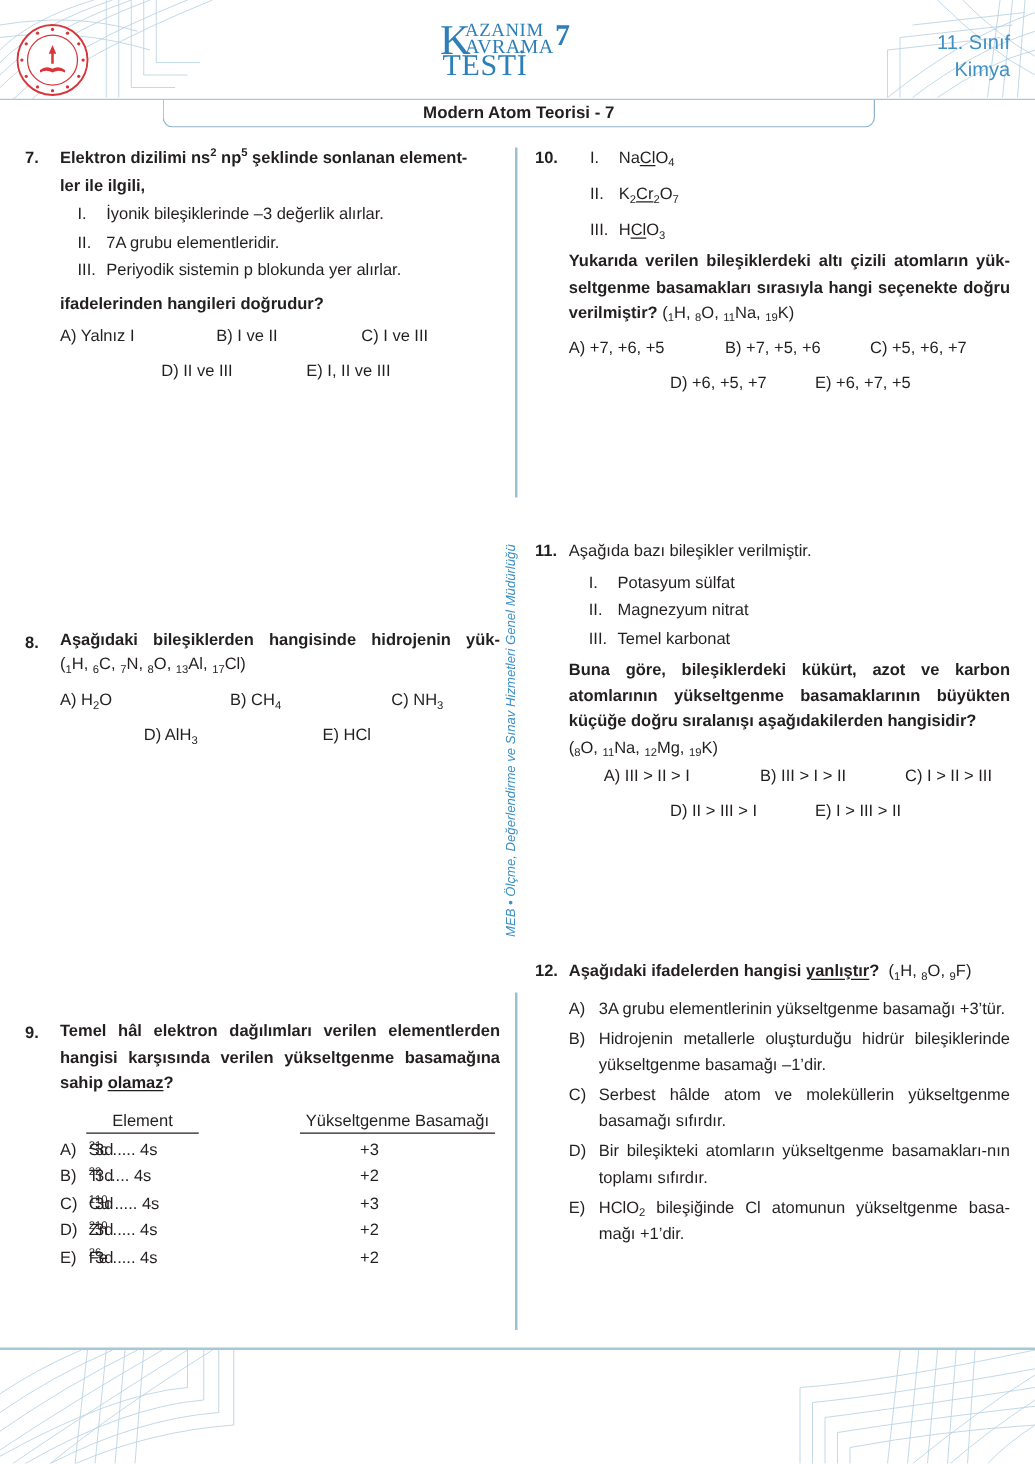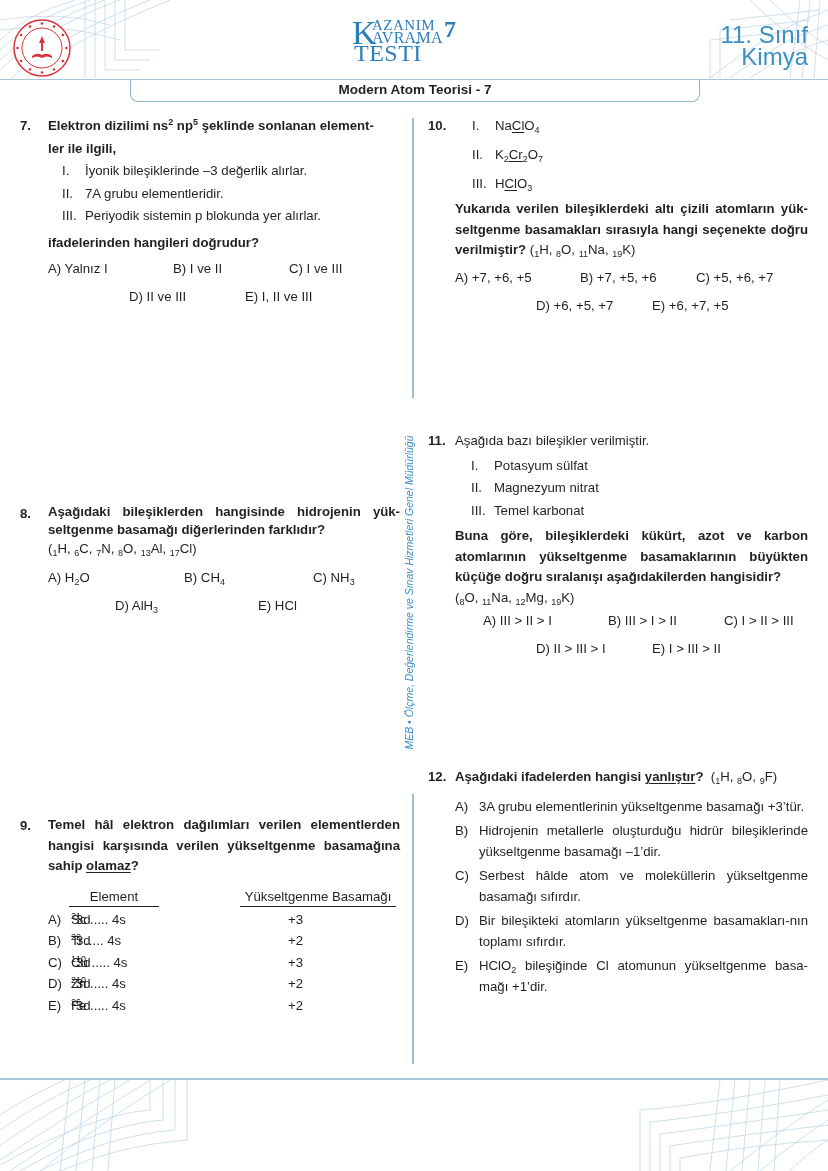--- a/index.html
+++ b/index.html
@@ -10,21 +10,21 @@
   .deco svg { display: block; }
 
   
   .logo-seal { left: 12px; top: 18px; width: 60px; height: 60px; }
   .brand { left: 352px; top: 14px; width: 110px; height: 50px; color: #2d7fb8; font-family: "Liberation Serif", serif; }
   .brand .k { position: absolute; left: 0; top: 2px; font-size: 34px; line-height: 34px; }
   .brand .w1 { position: absolute; left: 20px; top: 4px; font-size: 15px; letter-spacing: 0.5px; line-height: 15px; }
   .brand .w2 { position: absolute; left: 20px; top: 17px; font-size: 16px; letter-spacing: 0.3px; line-height: 13px; }
   .brand .w3 { position: absolute; left: 2px; top: 29px; font-size: 24px; line-height: 20px; letter-spacing: 0.5px; }
   .brand .num { position: absolute; left: 92px; top: 3px; font-size: 24px; font-weight: bold; line-height: 24px; }
-  .grade { right: 20px; top: 24px; text-align: right; color: #3d8fc4; font-size: 24px; line-height: 22px; }
+  .grade { right: 20px; top: 24px; text-align: right; color: #3d8fc4; font-size: 16px; line-height: 22px; }
   .title-bar { left: 130px; top: 80px; width: 570px; height: 22px; border: 1px solid #8fb5cc; border-top: none; border-radius: 0 0 8px 8px; text-align: center; font-weight: bold; font-size: 13.5px; line-height: 20px; }
   .top-rule { left: 0; top: 79px; width: 828px; height: 1px; background: #a7c7da; }
 
   
   .vline { left: 412px; width: 1.5px; background: #9dbfd5; }
   .vtext { left: 401px; top: 785px; width: 385px; height: 16px; transform-origin: 0 0; transform: rotate(-90deg); color: #3a8fc7; font-style: italic; font-size: 10.5px; line-height: 16px; white-space: nowrap; text-align: center; }
   .bottom-rule { left: 0; top: 1078px; width: 828px; height: 1.5px; background: #a7c7da; }
 
   
   .q { position: absolute; line-height: 22.5px; }
@@ -213,21 +213,20 @@
       <span class="opt" style="left:197px;">E)  I, II ve III</span>
     </div>
   </div>
 </div>
 
 <div class="q" style="left:20px;top:503px;width:380px;">
   <span class="qnum">8.</span>
   <div style="margin-left:28px;">
     <div class="stem just" style="line-height:18px;">
       <div style="text-align:justify;text-align-last:justify;">Aşağıdaki bileşiklerden hangisinde hidrojenin yük-</div>
-      <div>seltgenme basamağı diğerlerinden farklıdır?</div>
     </div>
     <div style="line-height:20px;">(<sub>1</sub><span>H</span>, <sub>6</sub><span>C</span>, <sub>7</sub><span>N</span>, <sub>8</sub><span>O</span>, <sub>13</sub><span>Al</span>, <sub>17</sub><span>Cl</span>)</div>
     <div class="opt-row" style="margin-top:8px;">
       <span class="opt" style="left:0;"><span>A) H</span><sub>2</sub><span>O</span></span>
       <span class="opt" style="left:136px;"><span>B) CH</span><sub>4</sub></span>
       <span class="opt" style="left:265px;"><span>C) NH</span><sub>3</sub></span>
     </div>
     <div class="opt-row">
       <span class="opt" style="left:67px;"><span>D) AlH</span><sub>3</sub></span>
       <span class="opt" style="left:210px;">E) HCl</span>

